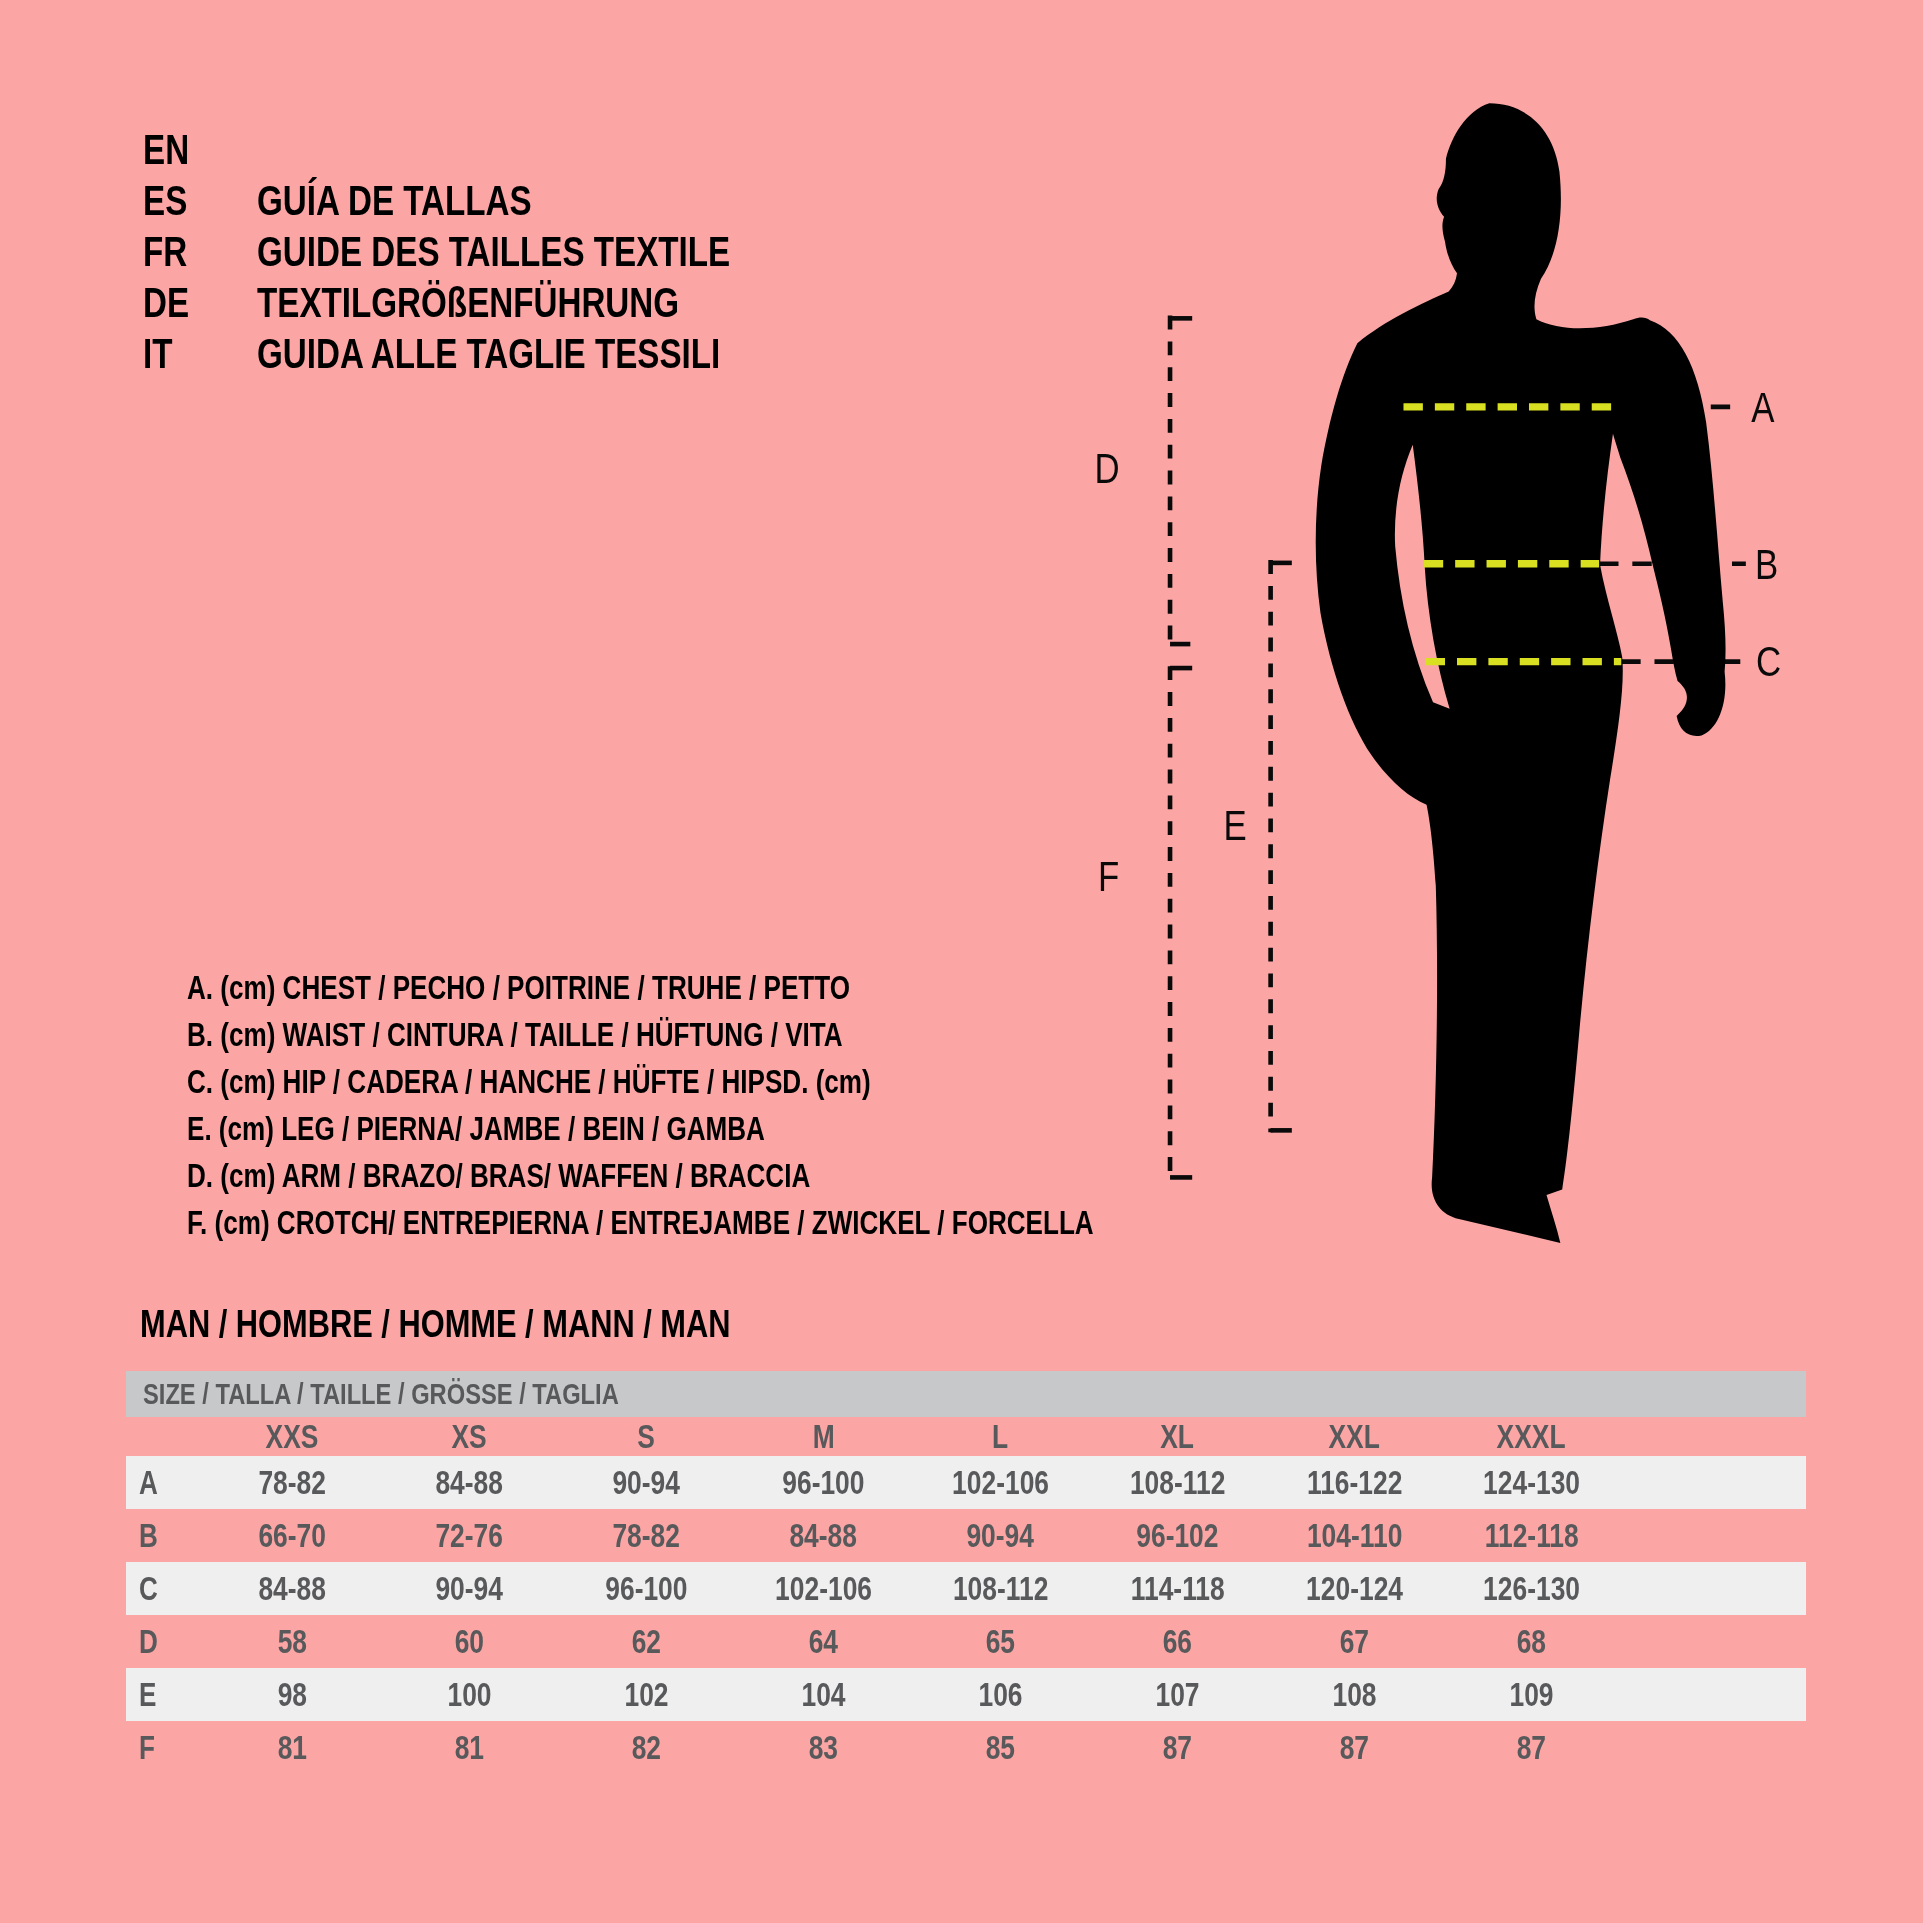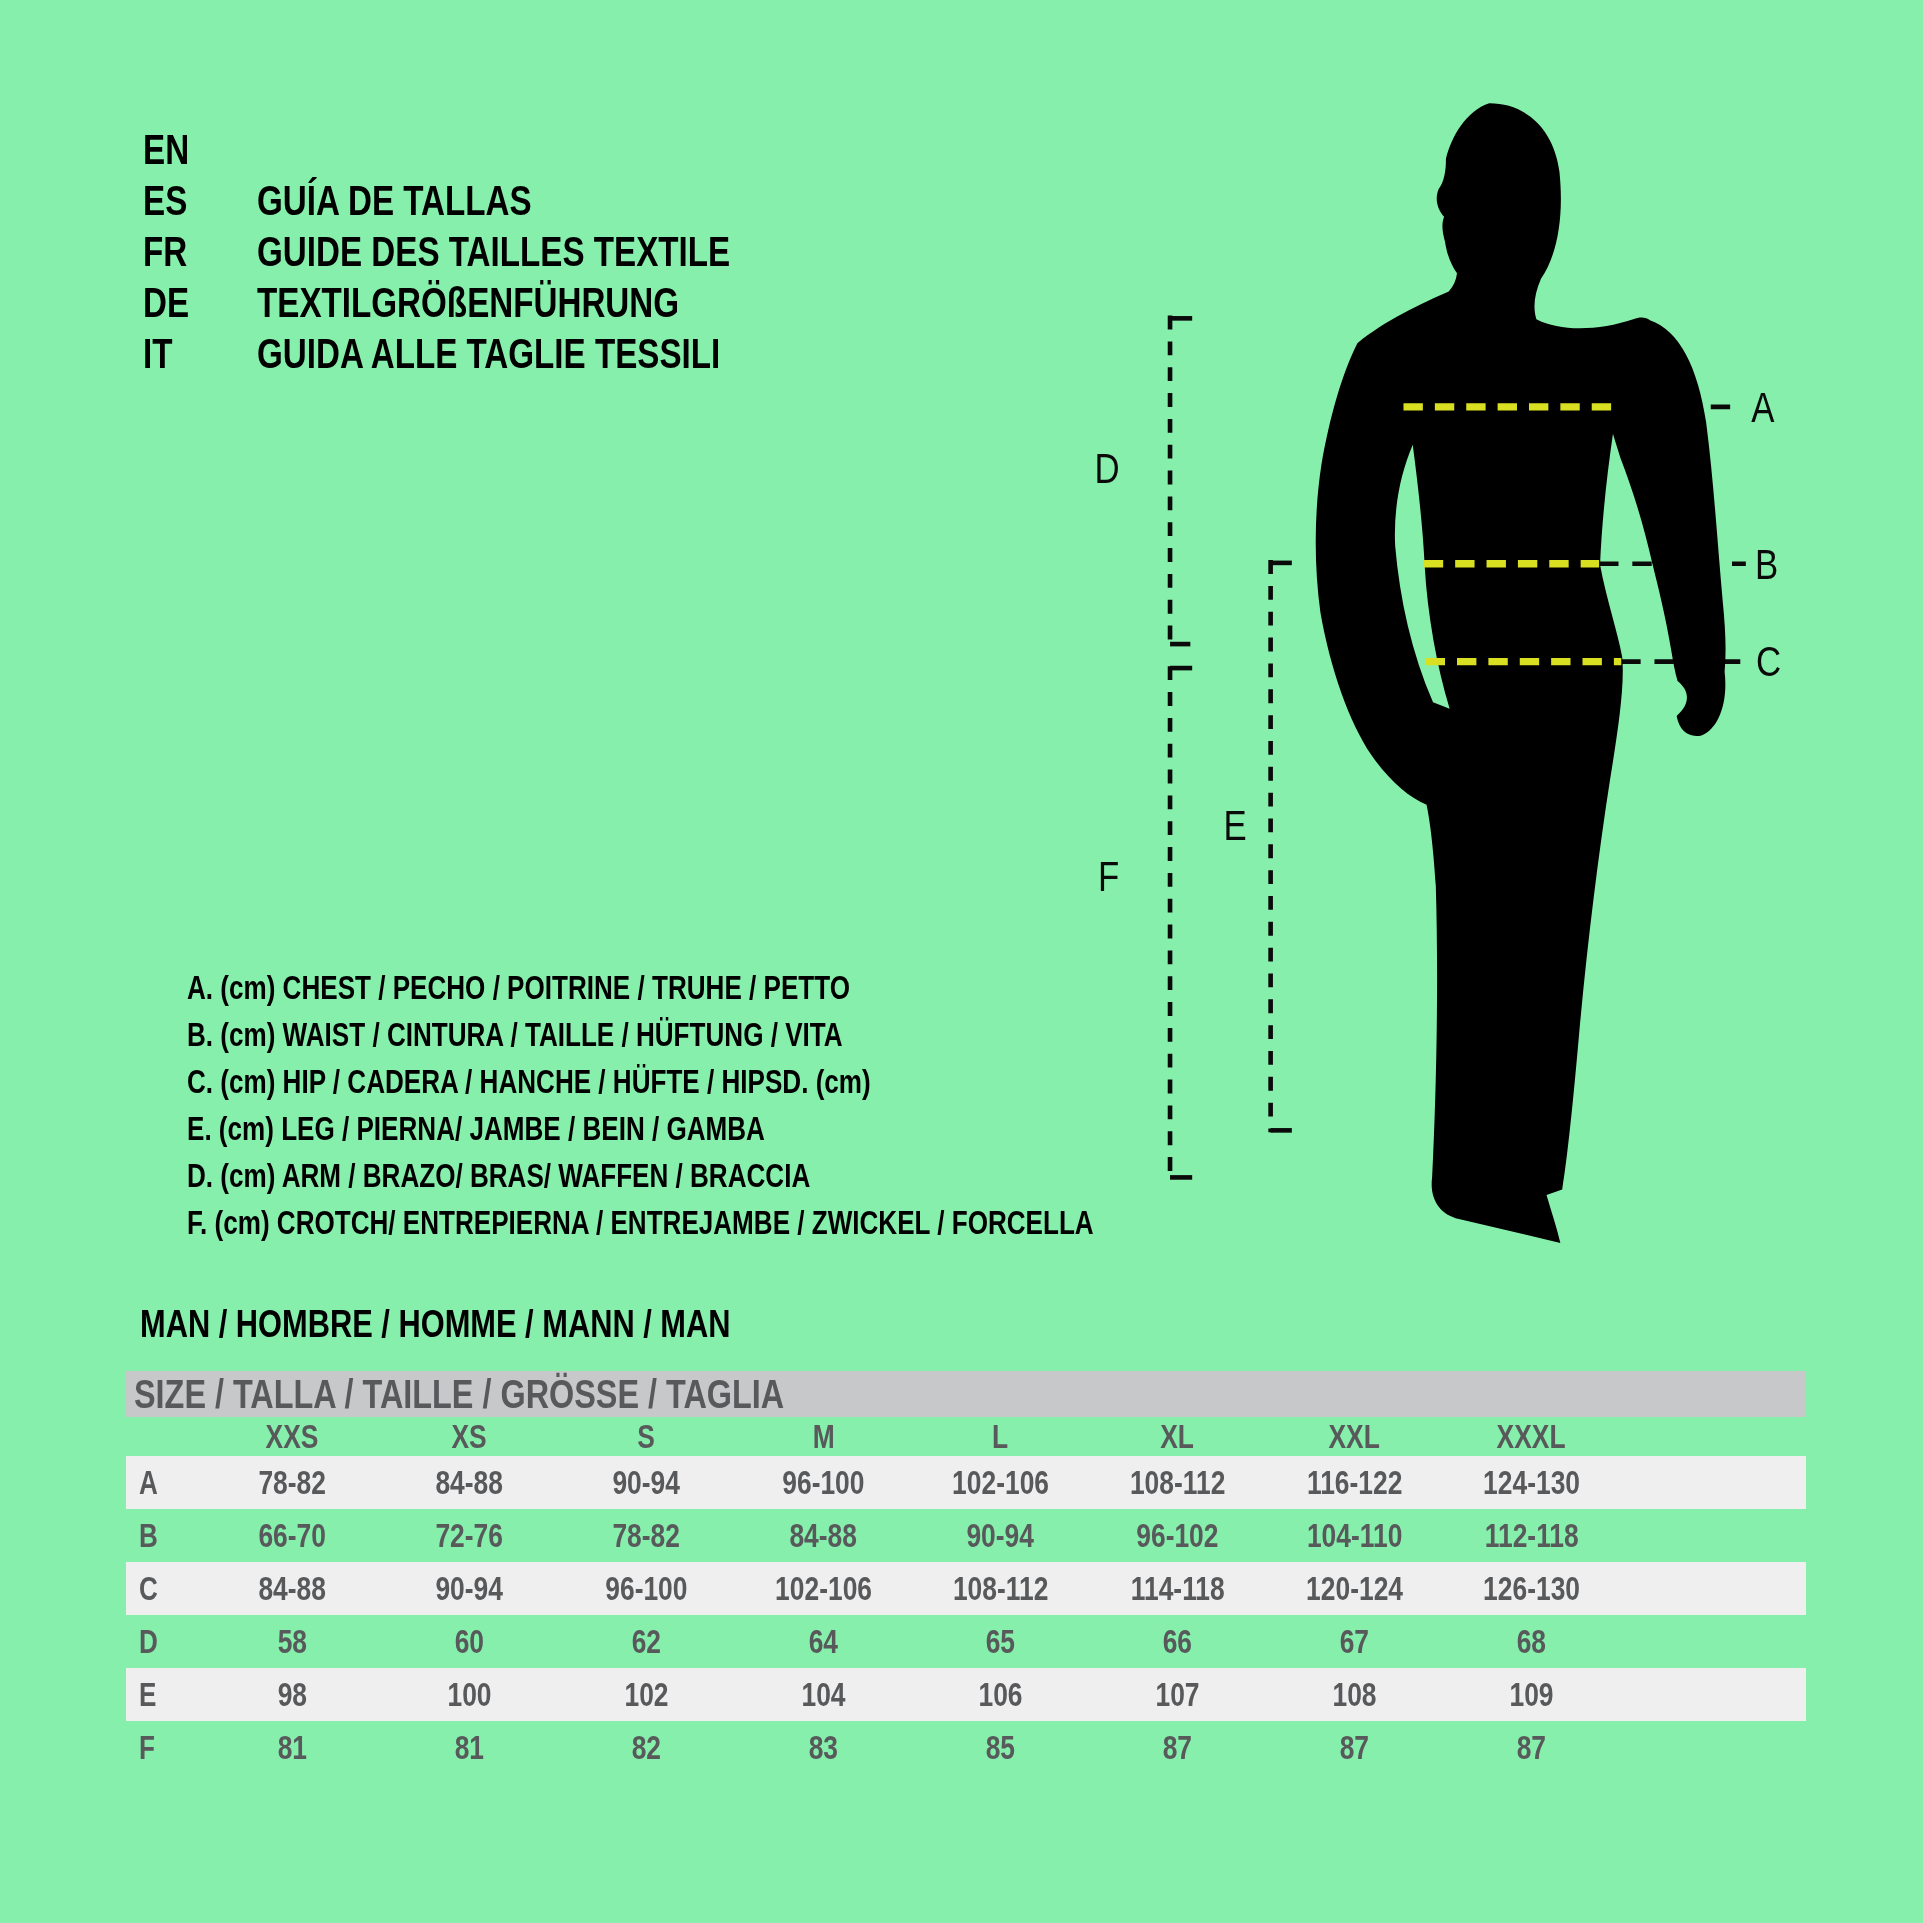--- a/index.html
+++ b/index.html
@@ -1,17 +1,17 @@
 <!DOCTYPE html>
 <html style="--table-header-bg: #c7c8ca; --stripe-bg: #efeff0; --table-text: #58595b;font-size:14.8px"><head>
 <meta charset="utf-8">
 <style>
   html,body{margin:0;padding:0;background:#ffffff;}
   #canvas{
-    position:relative;width:1923px;height:1923px;background:#86efac;overflow:hidden;
+    position:relative;width:1923px;height:1923px;background:#fca5a5;overflow:hidden;
     font-family:"Liberation Sans",sans-serif;color:#000;
   }
   .cond{display:inline-block;transform:scaleX(0.79);transform-origin:0 50%;white-space:nowrap;}
   .cond-c{display:inline-block;transform:scaleX(0.80);transform-origin:50% 50%;white-space:nowrap;}
 
   
   .lang-block{position:absolute;left:143px;top:124px;}
   .lang-row{display:flex;height:51px;line-height:51px;font-size:42px;font-weight:bold;}
   .lang-code{width:114px;}
 
@@ -19,21 +19,21 @@
   .legend-block{position:absolute;left:140px;top:964px;margin-left:47px;}
   .legend-row{height:47px;line-height:47px;font-size:33px;font-weight:bold;}
 
   
   .man-line{position:absolute;left:140px;top:1299px;height:50px;line-height:50px;
     font-size:39px;font-weight:bold;}
 
   
   .size-table{position:absolute;left:126px;top:1371px;width:1680px;font-weight:bold;}
   .size-table-header{height:46px;line-height:46px;background:var(--table-header-bg,#c7c8ca);
-    color:var(--table-text,#58595b);font-size:41px;padding-left:8px;box-sizing:border-box;}
+    color:var(--table-text,#58595b);font-size:30px;padding-left:17px;box-sizing:border-box;}
   .tgrid-row{display:grid;grid-template-columns:78px repeat(8,177px) 1fr;align-items:center;}
   .sizes-row{height:39px;font-size:33px;color:var(--table-text,#58595b);}
   .data-row{height:53px;font-size:33px;color:var(--table-text,#58595b);}
   .data-row.stripe{background:var(--stripe-bg,#efeff0);}
   .row-label{padding-left:13px;text-align:left;}
   .cell{text-align:center;text-decoration:underline;}
 
   .diagram-svg{position:absolute;left:0;top:0;}
 </style>
 </head>

